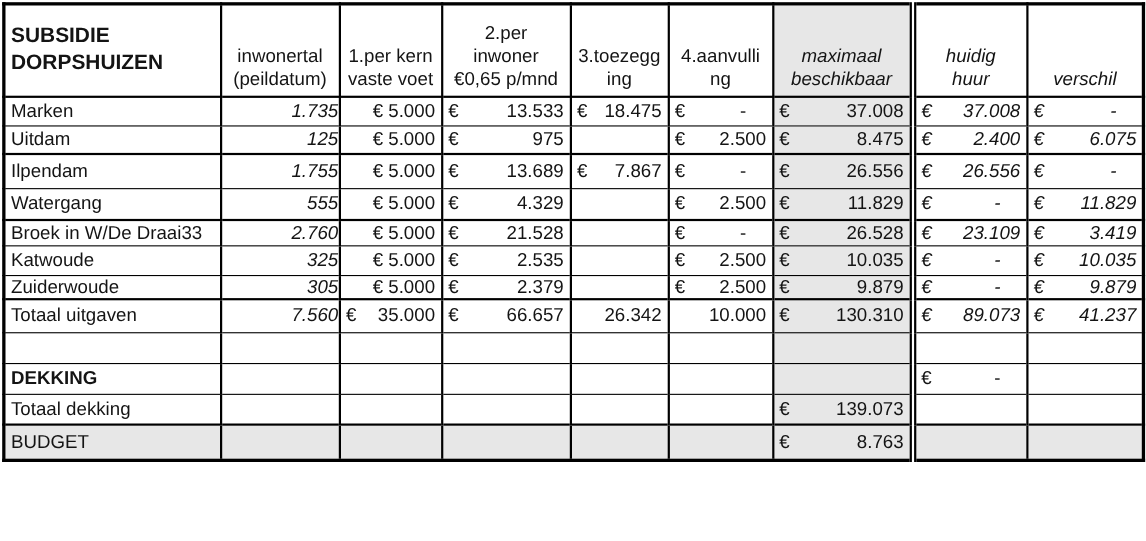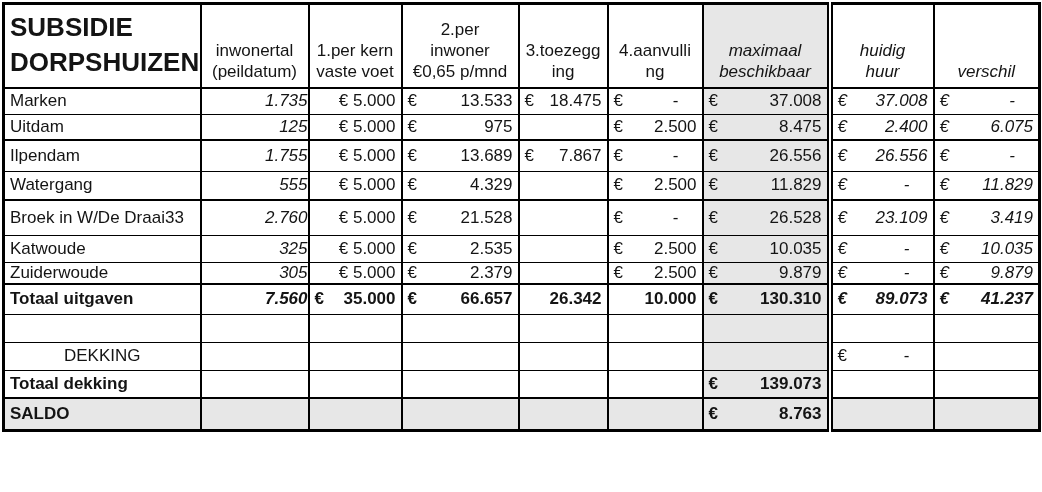--- a/index.html
+++ b/index.html
@@ -17,36 +17,36 @@
     padding:0 5px;box-sizing:border-box;overflow:hidden;white-space:nowrap;
     font-size:17px;vertical-align:middle;
   }
   thead th{
     vertical-align:bottom;text-align:center;font-weight:400;
     line-height:1.22;padding:3px 3px 4px 3px;white-space:pre-line;
     border-bottom:2px solid #000;
   }
   thead th.title-cell{
     text-align:left;vertical-align:middle;font-weight:700;
-    font-size:26px;line-height:1.35;padding-left:5px;white-space:pre-line;
+    font-size:19px;line-height:1.35;padding-left:5px;white-space:pre-line;
   }
   thead th.it{font-style:italic;}
   .c6{background:#e7e7e7;}
   .c7{border-left:6px double #000;}
   td.label{text-align:left;}
   tbody td.c1{font-style:italic;text-align:right;padding-right:0;}
   tbody td.c7,tbody td.c8{font-style:italic;}
   td.num{text-align:right;}
   td.tight{text-align:right;margin-top:20px;}
   .acct{display:flex;justify-content:space-between;align-items:baseline;}
   .acct .eu{flex:0 0 auto;}
   .acct .val{flex:0 0 auto;text-align:right;}
   .acct .dash-val{padding-right:18px;}
-  tr.bold td{font-weight:700;margin-left:42px;}
-  td.label-bold{font-weight:400;text-align:center;}
+  tr.bold td{font-weight:400;margin-left:42px;}
+  td.label-bold{font-weight:700;}
   tr.shaded-row td{background:#e7e7e7;}
   tr.thick-top td{border-top:2px solid #000;}
   td .roman{font-style:normal;}
   tbody td.roman-cell{font-style:normal;}
 </style>
 </head>
 <body>
 
 <div class="canvas">
   <table class="sheet">
@@ -231,21 +231,21 @@
               <span class="val dash-val">-</span>
             </div>
           </td>
           <td class="c8">
             <div class="acct">
               <span class="eu">€</span>
               <span class="val">11.829</span>
             </div>
           </td>
         </tr>
-        <tr class="thick-top" style="height: 36px;">
+        <tr class="thick-top" style="height: 24px;">
           <td class="c0 label">Broek in W/De Draai33</td>
           <td class="c1 num">2.760</td>
           <td class="c2 tight">€ 5.000</td>
           <td class="c3">
             <div class="acct">
               <span class="eu">€</span>
               <span class="val">21.528</span>
             </div>
           </td>
           <td class="c4"></td>
@@ -419,21 +419,21 @@
           <td class="c6">
             <div class="acct">
               <span class="eu">€</span>
               <span class="val">139.073</span>
             </div>
           </td>
           <td class="c7"></td>
           <td class="c8"></td>
         </tr>
         <tr class="bold shaded-row thick-top" style="height: 32px;">
-          <td class="c0 label">SALDO</td>
+          <td class="c0 label">BUDGET</td>
           <td class="c1"></td>
           <td class="c2"></td>
           <td class="c3"></td>
           <td class="c4"></td>
           <td class="c5"></td>
           <td class="c6">
             <div class="acct">
               <span class="eu">€</span>
               <span class="val">8.763</span>
             </div>

